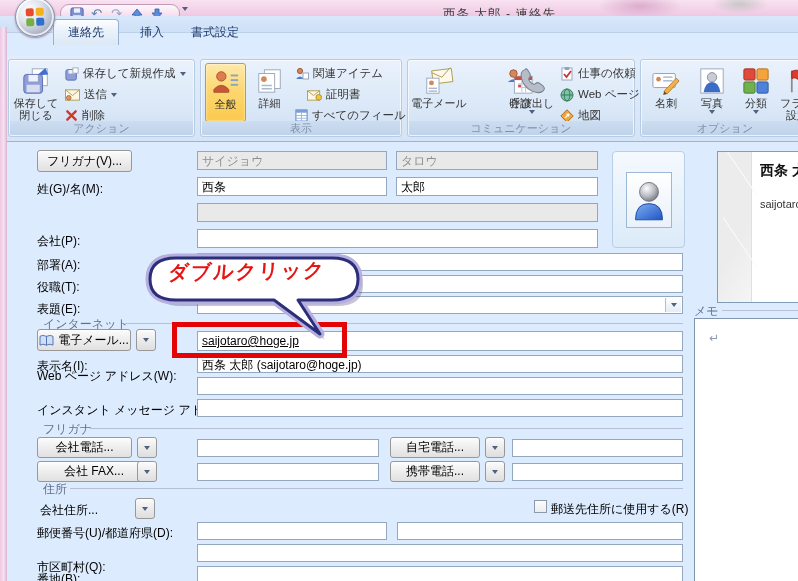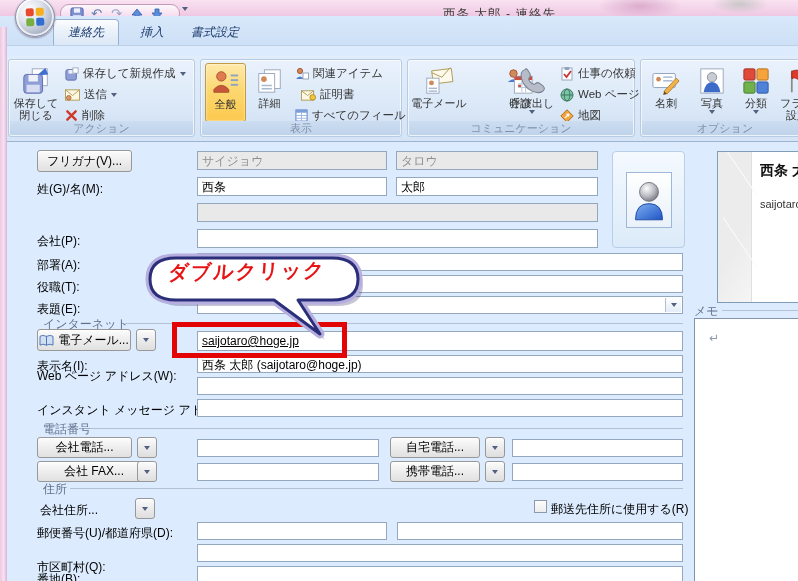--- a/index.html
+++ b/index.html
@@ -28,22 +28,22 @@
   #qat{ left:60px; top:4px; width:120px; height:19px; border-radius:9px;
     background:linear-gradient(rgba(255,255,255,.8),rgba(244,214,236,.55));
     border:1px solid #c49ab8; display:flex; align-items:center; gap:5px; padding:0 8px; }
   .qat-btn{ width:15px; height:15px; display:flex; align-items:center; justify-content:center; cursor:pointer; }
   .qat-glyph{ font-size:13px; color:#5f7fae; line-height:1; }
   #qat-more{ left:182px; top:7px; width:12px; height:12px; cursor:pointer; }
   .tri-down{ width:0; height:0; border-left:4px solid transparent; border-right:4px solid transparent; border-top:5px solid #51607e; }
   .tri-down.sm{ border-left-width:3px; border-right-width:3px; border-top-width:4px; }
 
   
-  #tabstrip{ left:0; top:16px; width:798px; height:30px;
-    background:linear-gradient(#d9e8fb,#cde0f6); border-bottom:1px solid #bcd0e8;font-style:italic;}
+  #tabstrip{ left:0; top:16px; width:798px; height:17px;
+    background:linear-gradient(#d9e8fb,#cde0f6); border-bottom:1px solid #bcd0e8;}
   .tab{ position:absolute; top:3px; height:26px; display:flex; align-items:center; justify-content:center;
     font-size:12px; color:#1e3c6e; cursor:pointer; }
   .tab.selected{ background:linear-gradient(#fdfeff,#eaf1fa 45%,#dce8f6);
     border:1px solid #97b1d1; border-bottom:none; border-radius:4px 4px 0 0; color:#17376b; }
 
   
   #ribbon{ left:0; top:56px; width:798px; height:86px;
     background:linear-gradient(#e2edfb,#d5e4f6); border-bottom:1px solid #9cb3d1; }
   .group{ position:absolute; top:3px; height:78px; border:1px solid #b7cbe3; border-radius:3px;
     background:linear-gradient(#eaf2fc,#dce9f8 55%,#d0e0f3);
@@ -224,21 +224,21 @@
         <span>詳細</span>
       </div>
       <div class="smallbtn" style="left:94px;top:4px;">
         <svg width="14" height="13" viewBox="0 0 14 13">
             <circle cx="5" cy="4" r="2.6" fill="#d08a5a" stroke="#a8542f"></circle>
             <path d="M1 12 q4 -5 8 0 z" fill="#4f7cc9"></path>
             <rect x="8" y="6" width="5.5" height="6" fill="#fff" stroke="#9aa7bd"></rect>
           </svg>
         <span>関連アイテム</span>
       </div>
-      <div class="smallbtn" style="left:100px;top:25px;">
+      <div class="smallbtn" style="left:106px;top:25px;">
         <svg width="15" height="12" viewBox="0 0 16 12">
             <rect x=".5" y="1.5" width="13" height="10" fill="#fdf7e3" stroke="#b09c57"></rect>
             <path d="M.5 1.5 L7 6.5 L13.5 1.5" fill="none" stroke="#b09c57"></path>
             <circle cx="12.5" cy="8.5" r="3" fill="#f3c73c" stroke="#b2892a"></circle>
           </svg>
         <span>証明書</span>
       </div>
       <div class="smallbtn" style="left:94px;top:46px;">
         <svg width="13" height="13" viewBox="0 0 14 14">
             <rect x="1" y="1" width="12" height="12" fill="#fff" stroke="#4f7cc9"></rect>
@@ -413,21 +413,21 @@
 
   <div class="abs lbl" style="left:37px;top:358px;">表示名(I):</div>
   <div class="abs field" style="left:197px;top:355px;width:486px;height:18px;">西条 太郎 (saijotaro@hoge.jp)</div>
 
   <div class="abs lbl" style="left:37px;top:368px;">Web ページ アドレス(W):</div>
   <div class="abs field" style="left:197px;top:377px;width:486px;height:18px;"></div>
 
   <div class="abs lbl" style="left:37px;top:402px;">インスタント メッセージ アドレス(:)</div>
   <div class="abs field" style="left:197px;top:399px;width:486px;height:18px;"></div>
 
-  <div class="abs sect" style="left:43px;top:421px;">電話番号</div>
+  <div class="abs sect" style="left:43px;top:421px;">フリガナ</div>
   <div class="abs sectline" style="left:90px;top:428px;width:593px;"></div>
 
   <div class="abs btn3d" style="left:37px;top:437px;width:95px;height:21px;">
       <span>会社電話...</span>
     </div>
   <div class="abs dd" style="left:137px;top:437px;height:21px;">
       <div class="tri-down sm"></div>
     </div>
   <div class="abs field" style="left:197px;top:439px;width:182px;height:18px;"></div>
   <div class="abs btn3d" style="left:390px;top:437px;width:90px;height:21px;">

